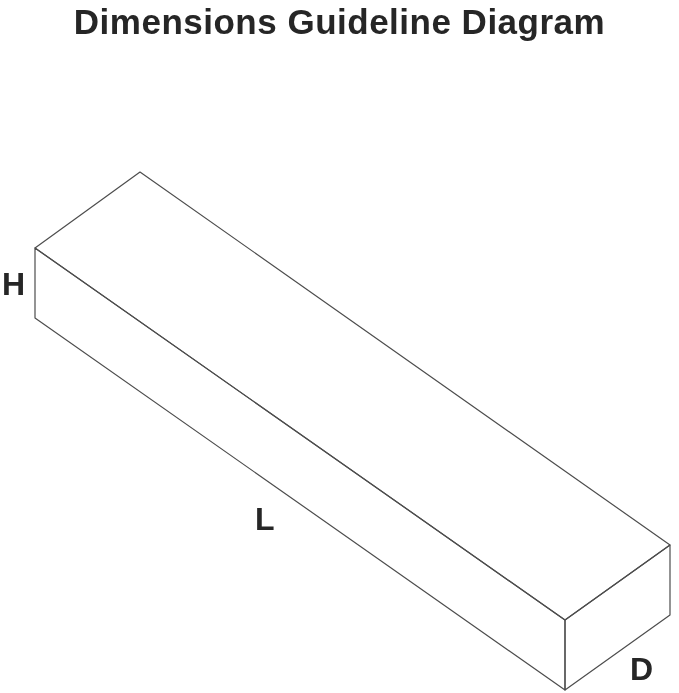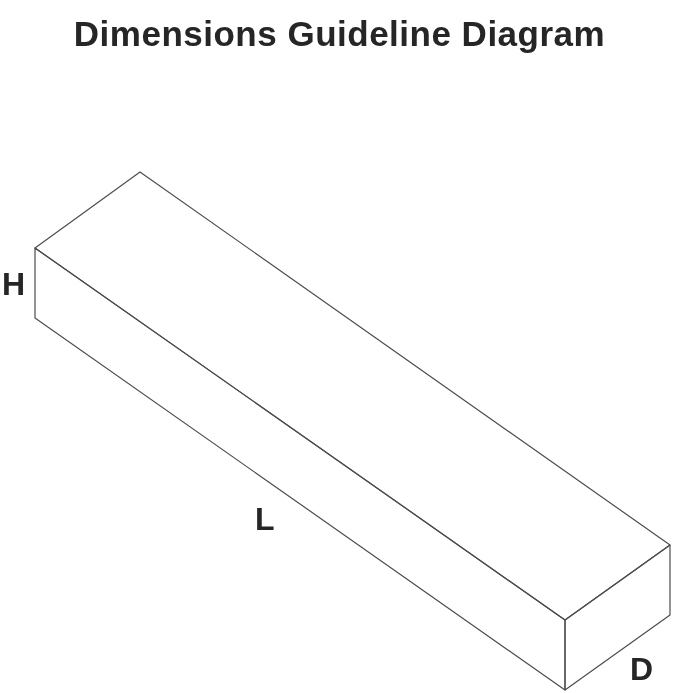--- a/index.html
+++ b/index.html
@@ -10,21 +10,21 @@
   }
   .canvas {
     position: relative;
     width: 679px;
     height: 693px;
     background: #ffffff;
     overflow: hidden;
   }
   .title {
     position: absolute;
-    top: 12px;
+    top: 0;
     left: 0;
     width: 100%;
     margin: 0;
     padding-top: 2px;
     text-align: center;
     font-size: 35px;
     font-weight: 600;
     letter-spacing: 0.5px;
     color: #262626;
     font-family: "Liberation Sans", sans-serif;

